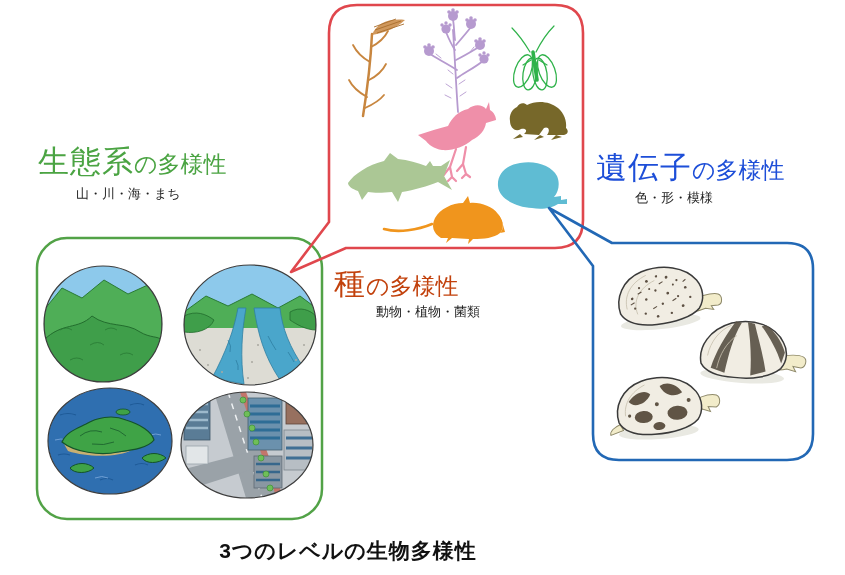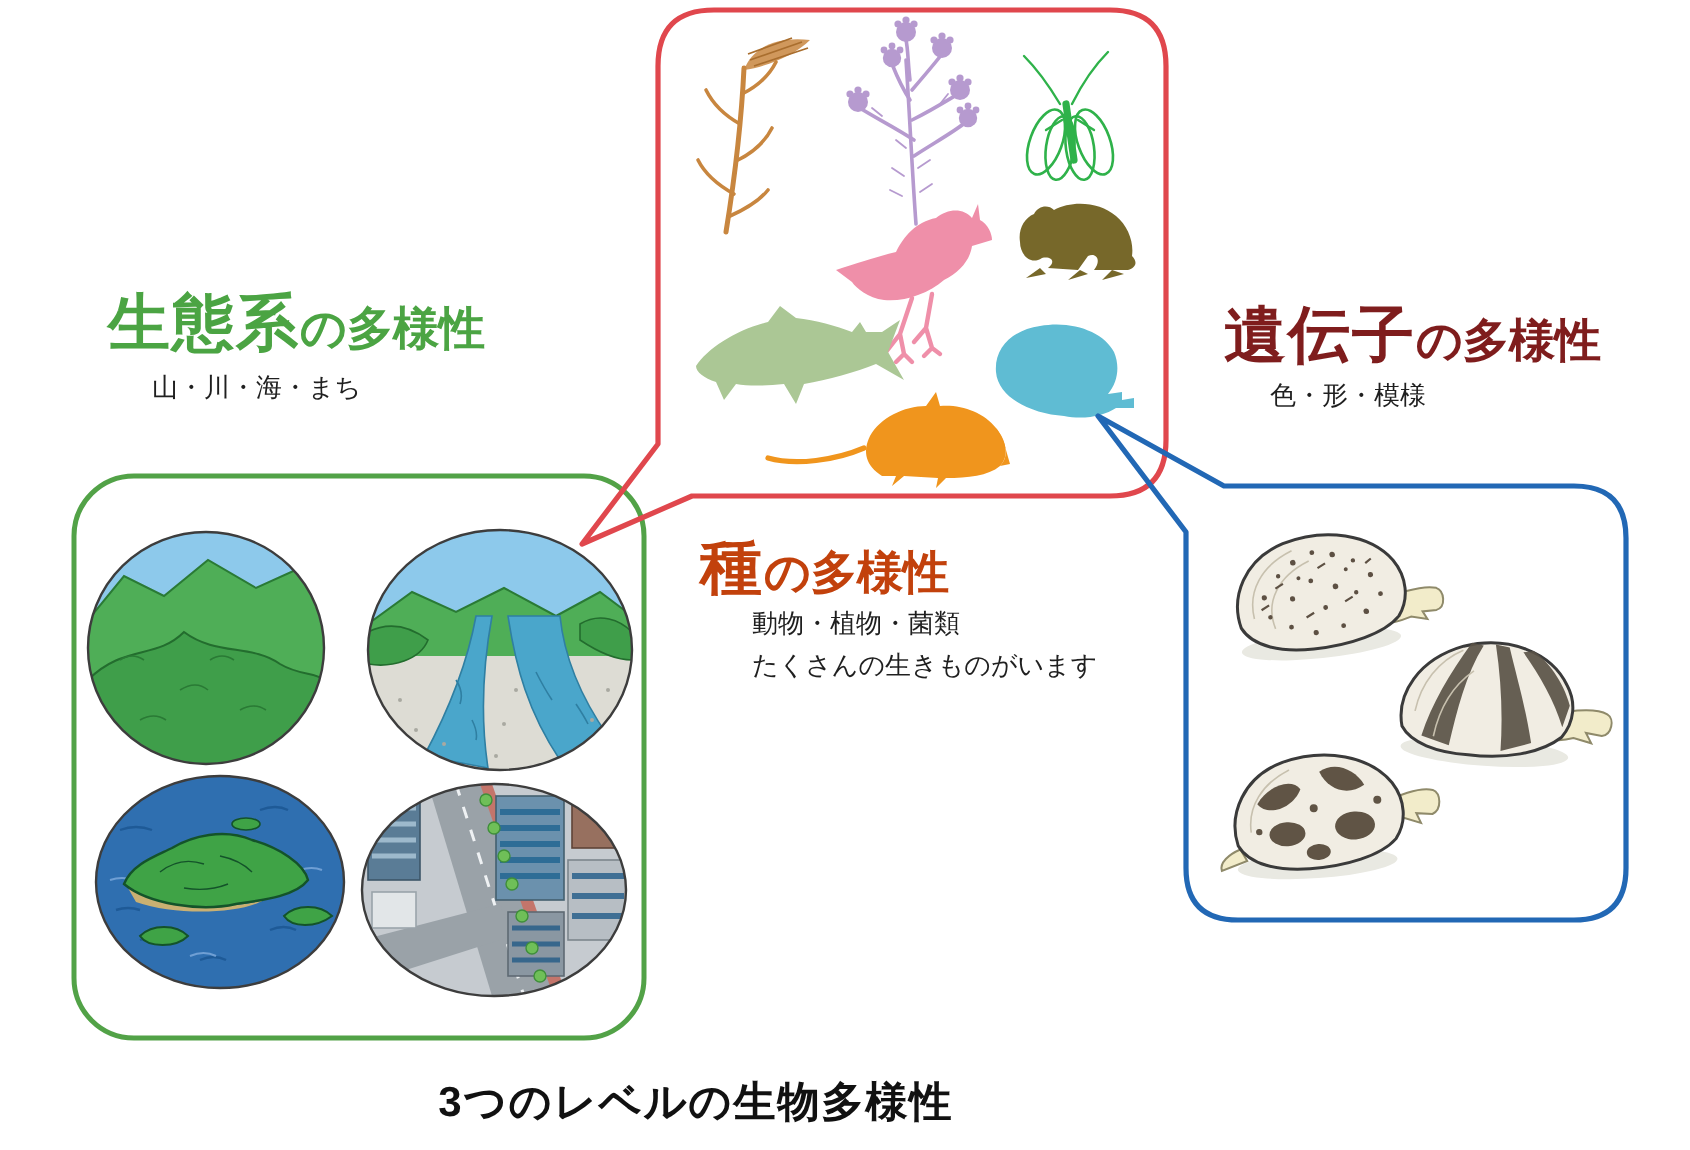--- a/index.html
+++ b/index.html
@@ -1,24 +1,24 @@
 <!DOCTYPE html>
 <html><head>
 <meta charset="utf-8">
 <style>
   html,body{margin:0;padding:0;background:#fff;}
   .stage{position:relative;width:845px;height:575px;background:#ffffff;overflow:hidden;
          font-family:"Liberation Sans","DejaVu Sans",sans-serif;}
   .layer{position:absolute;left:0;top:0;}
-  .title{position:absolute;white-space:nowrap;font-weight:700;z-index:2;margin-left:16px;}
+  .title{position:absolute;white-space:nowrap;font-weight:400;z-index:2;}
   .title .big{font-size:31px;letter-spacing:1px;}
   .title .sm{font-size:23px;}
   .title.green{color:#4ba443;left:38px;top:141px;}
   .title.red{color:#c2410c;left:334px;top:263px;}
-  .title.blue{color:#7f1d1d;left:596px;top:147px;}
+  .title.blue{color:#1d4ed8;left:596px;top:147px;}
   .sub{position:absolute;font-size:13px;color:#1f1f1f;line-height:1.6;z-index:2;white-space:nowrap;margin-left:36px;}
   .sub.green{left:40px;top:184px;}
   .sub.red{left:340px;top:302px;}
   .sub.blue{left:599px;top:188px;}
   .caption{position:absolute;left:0;top:537px;width:696px;text-align:center;
            font-size:21px;font-weight:bold;color:#111;z-index:2;letter-spacing:1px;}
 </style>
 </head>
 <body>
 
@@ -312,21 +312,20 @@
   </div>
   <div class="sub green">
     <div>山・川・海・まち</div>
   </div>
 
   <div class="title red">
     <span class="big">種</span><span class="sm">の多様性</span>
   </div>
   <div class="sub red">
     <div>動物・植物・菌類</div>
-    <div>たくさんの生きものがいます</div>
   </div>
 
   <div class="title blue">
     <span class="big">遺伝子</span><span class="sm">の多様性</span>
   </div>
   <div class="sub blue">
     <div>色・形・模様</div>
   </div>
 
   <div class="caption">3つのレベルの生物多様性</div>

